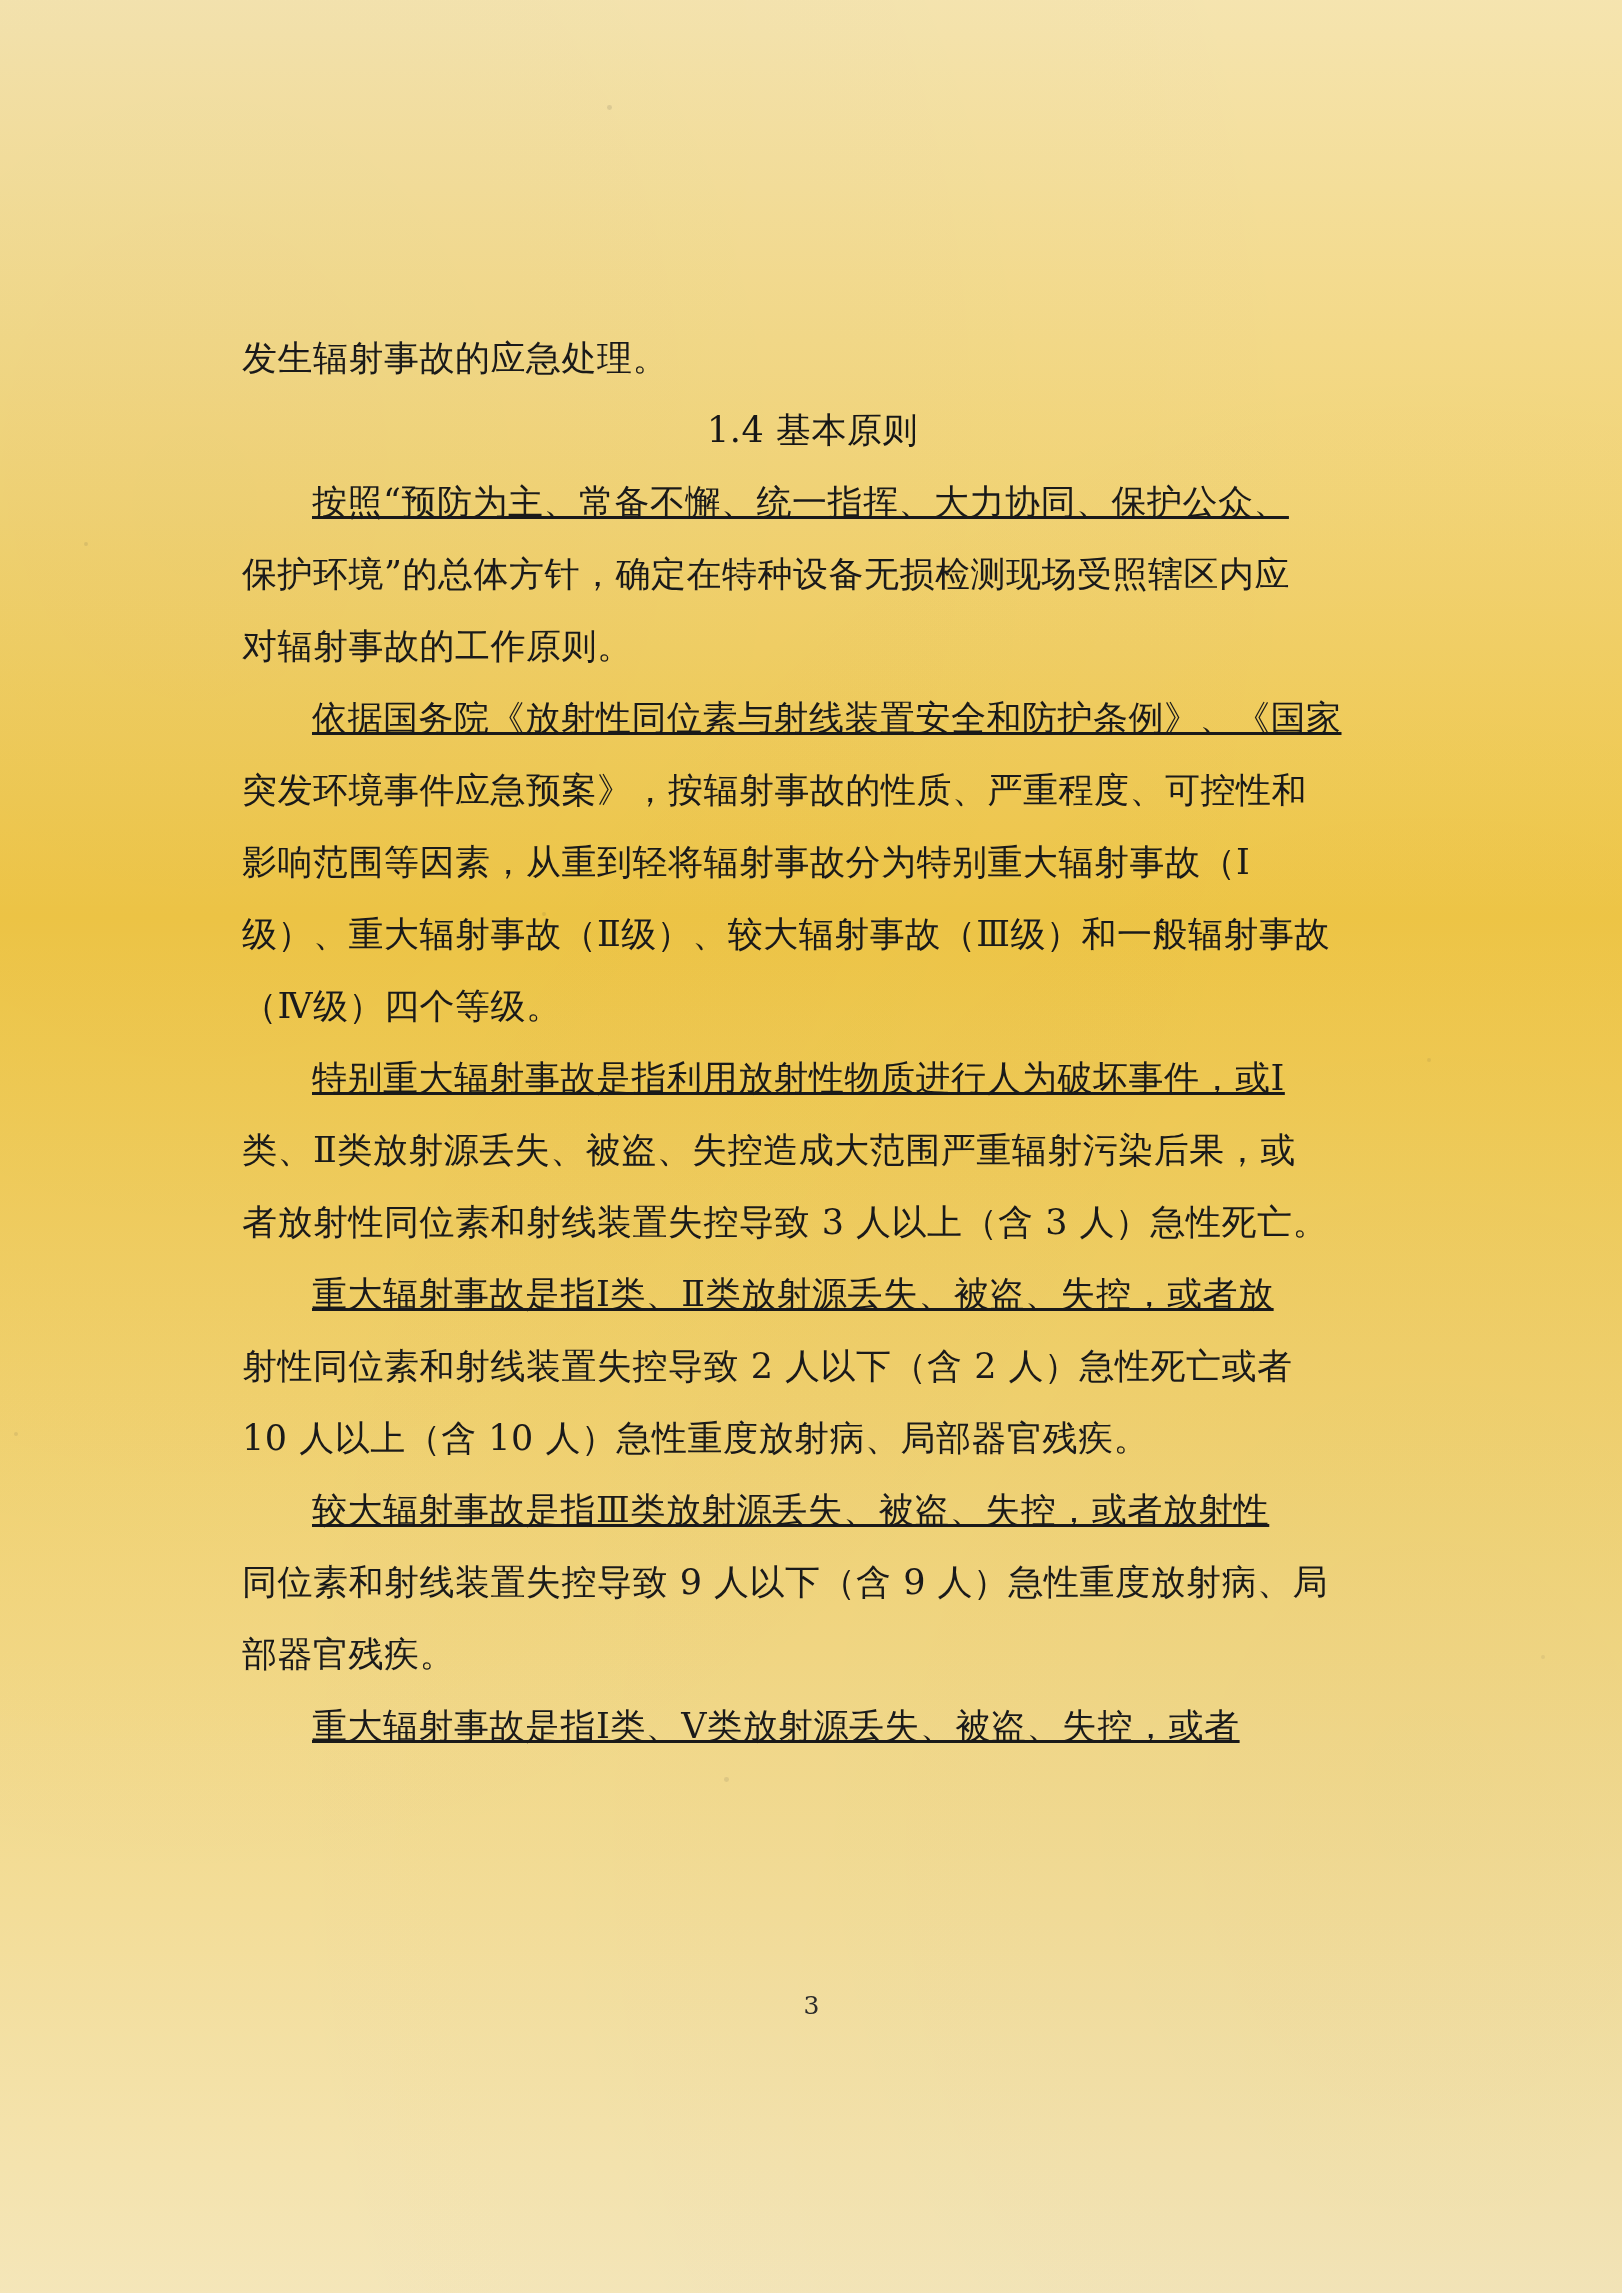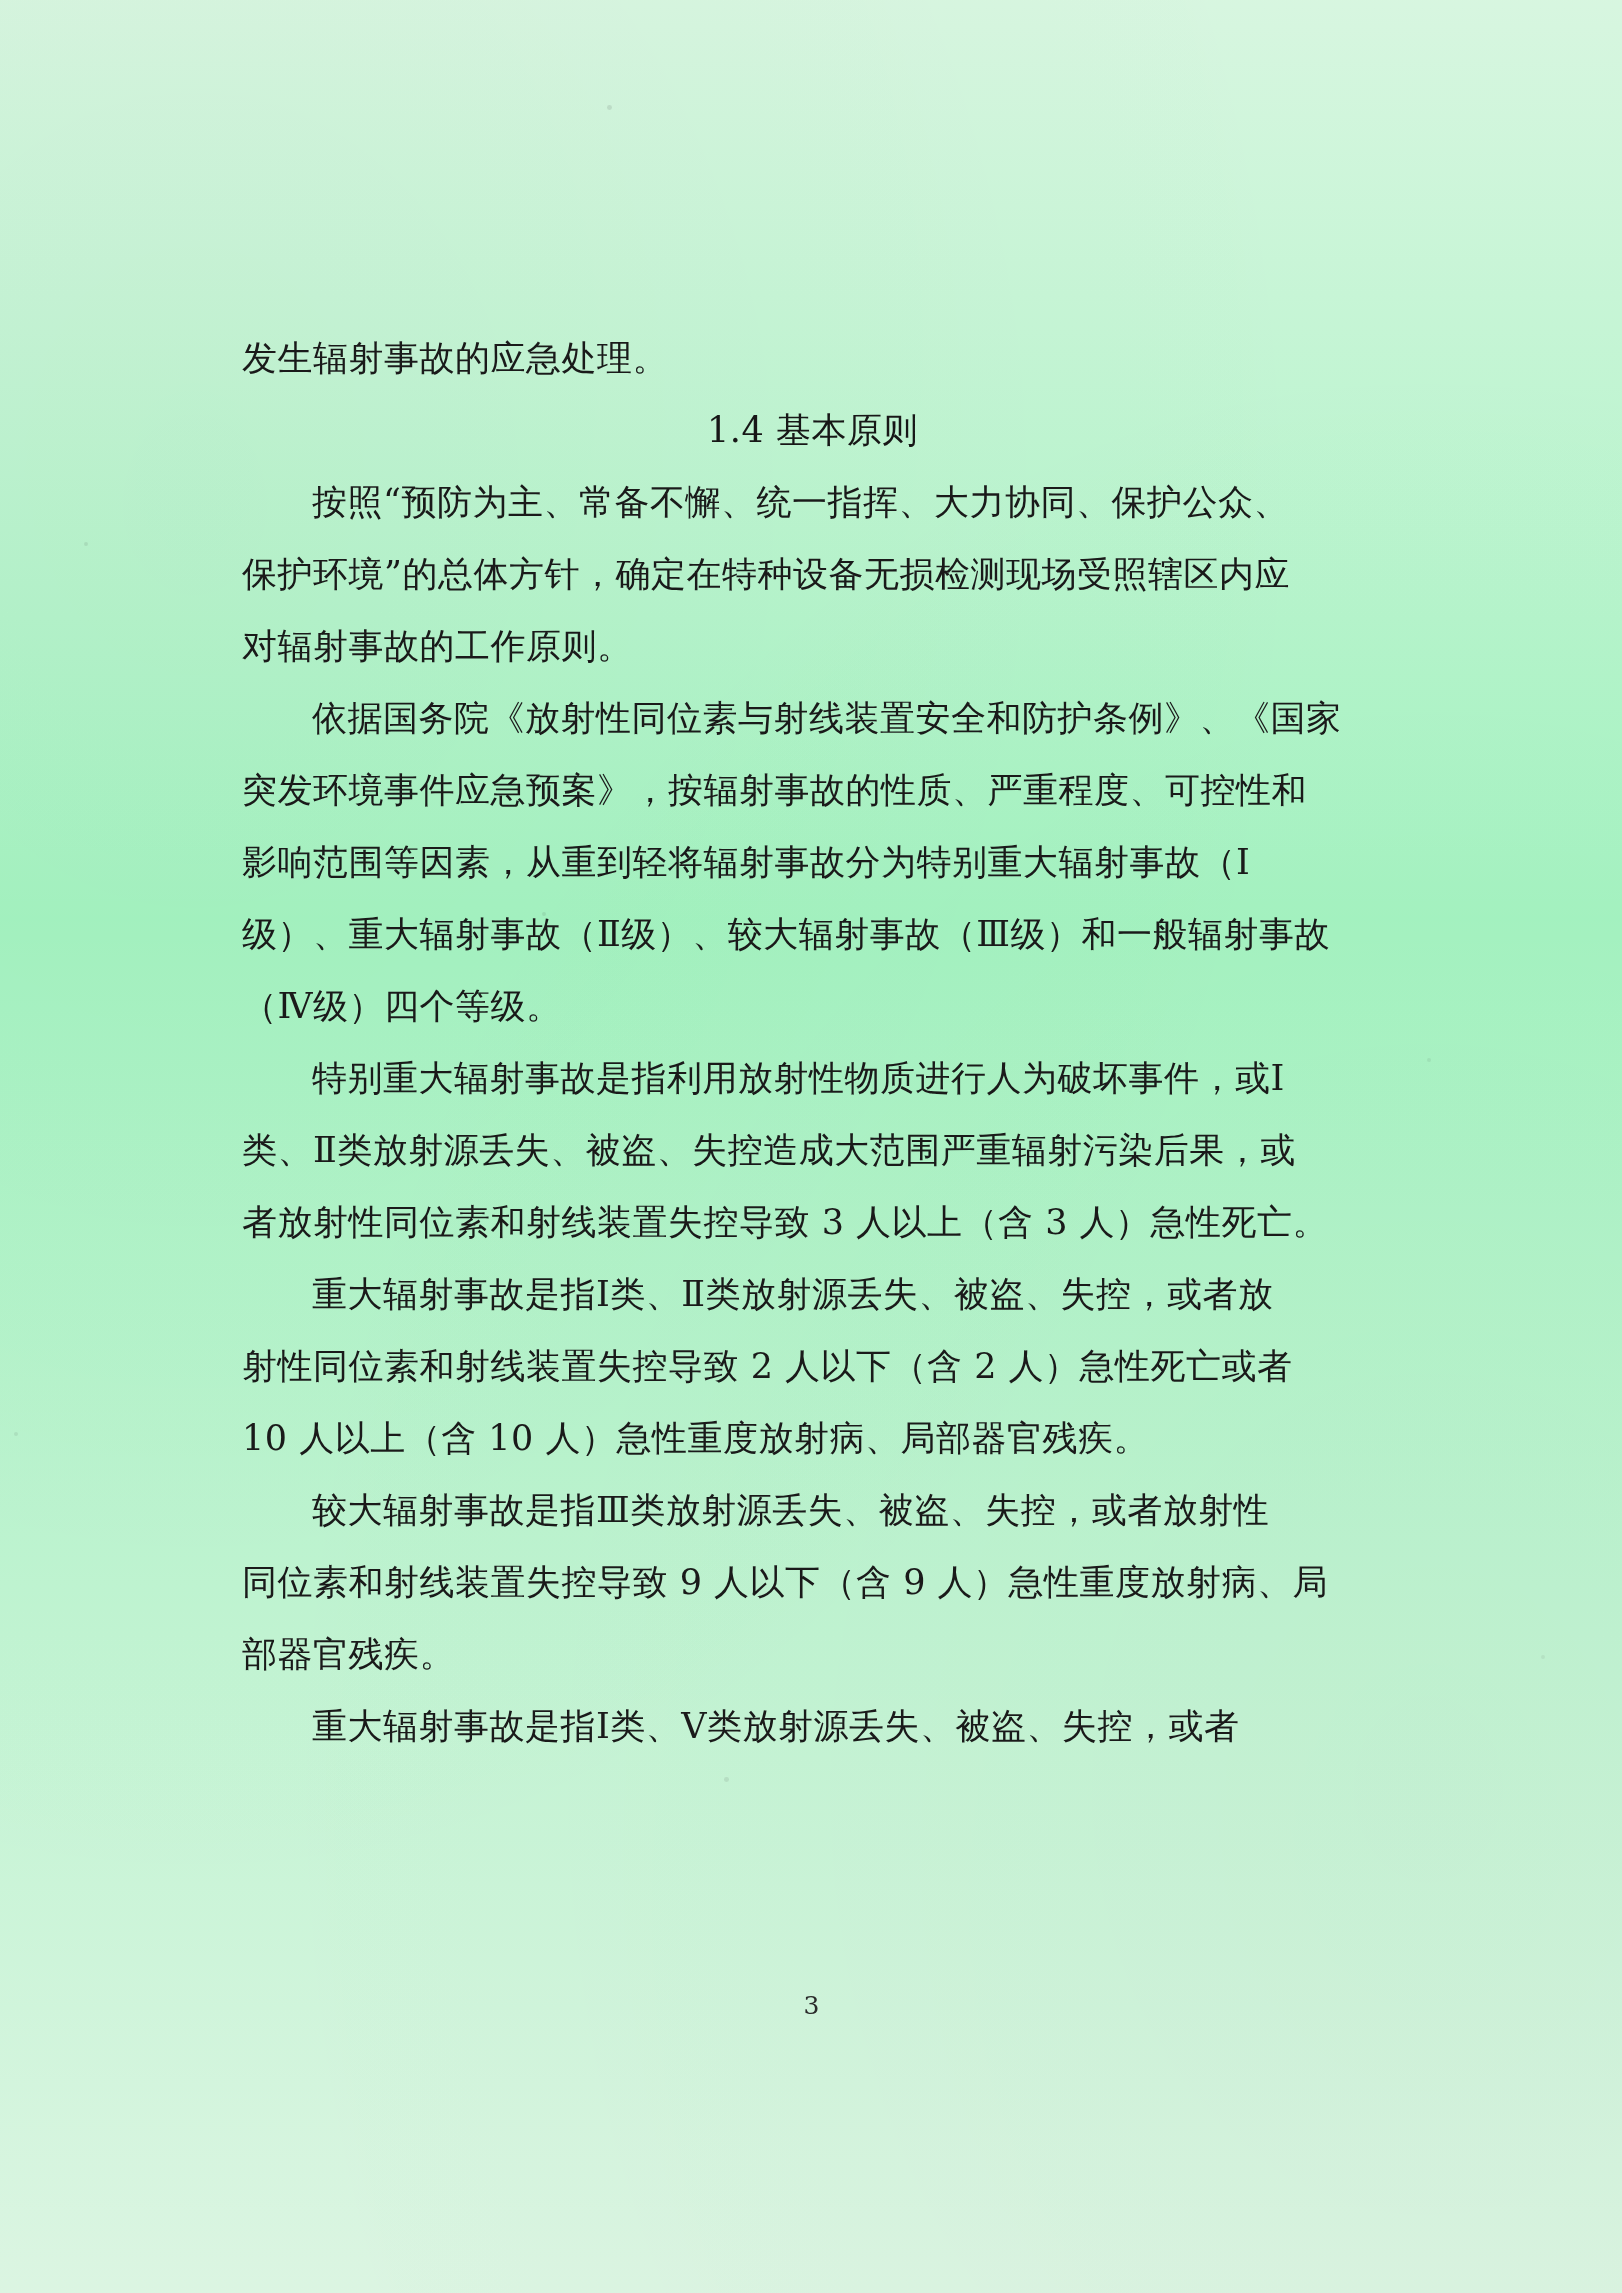--- a/index.html
+++ b/index.html
@@ -13,21 +13,21 @@
     position: relative;
     font-family: "DejaVu Serif", "Liberation Serif", serif;
     color: #171717;
     overflow: hidden;
   }
 
   
   .page {
     position: absolute;
     inset: 0;
-    background: #86efac;
+    background: #eab308;
   }
   .page::before {
     content: "";
     position: absolute;
     inset: 0;
     background:
       radial-gradient(ellipse at 12% 22%, rgba(0,0,0,0.018), rgba(0,0,0,0) 60%),
       radial-gradient(ellipse at 88% 78%, rgba(0,0,0,0.02), rgba(0,0,0,0) 62%),
       linear-gradient(180deg, rgba(250,249,246,0.7), rgba(255,255,255,0.25) 40%, rgba(248,247,244,0.75));
     pointer-events: none;
@@ -40,21 +40,21 @@
     width: 1141px;
   }
 
   .line {
     font-size: 35px;
     line-height: 72px;
     letter-spacing: 0.5px;
     white-space: pre;
     color: #1a1a1a;
   }
-  .line.indent2 { text-indent: 70px; }
+  .line.indent2 { text-indent: 70px; text-decoration: underline; }
 
   .heading {
     font-size: 35px;
     line-height: 72px;
     letter-spacing: 0.5px;
     white-space: pre;
     text-align: center;
   }
 
   .page-number {

